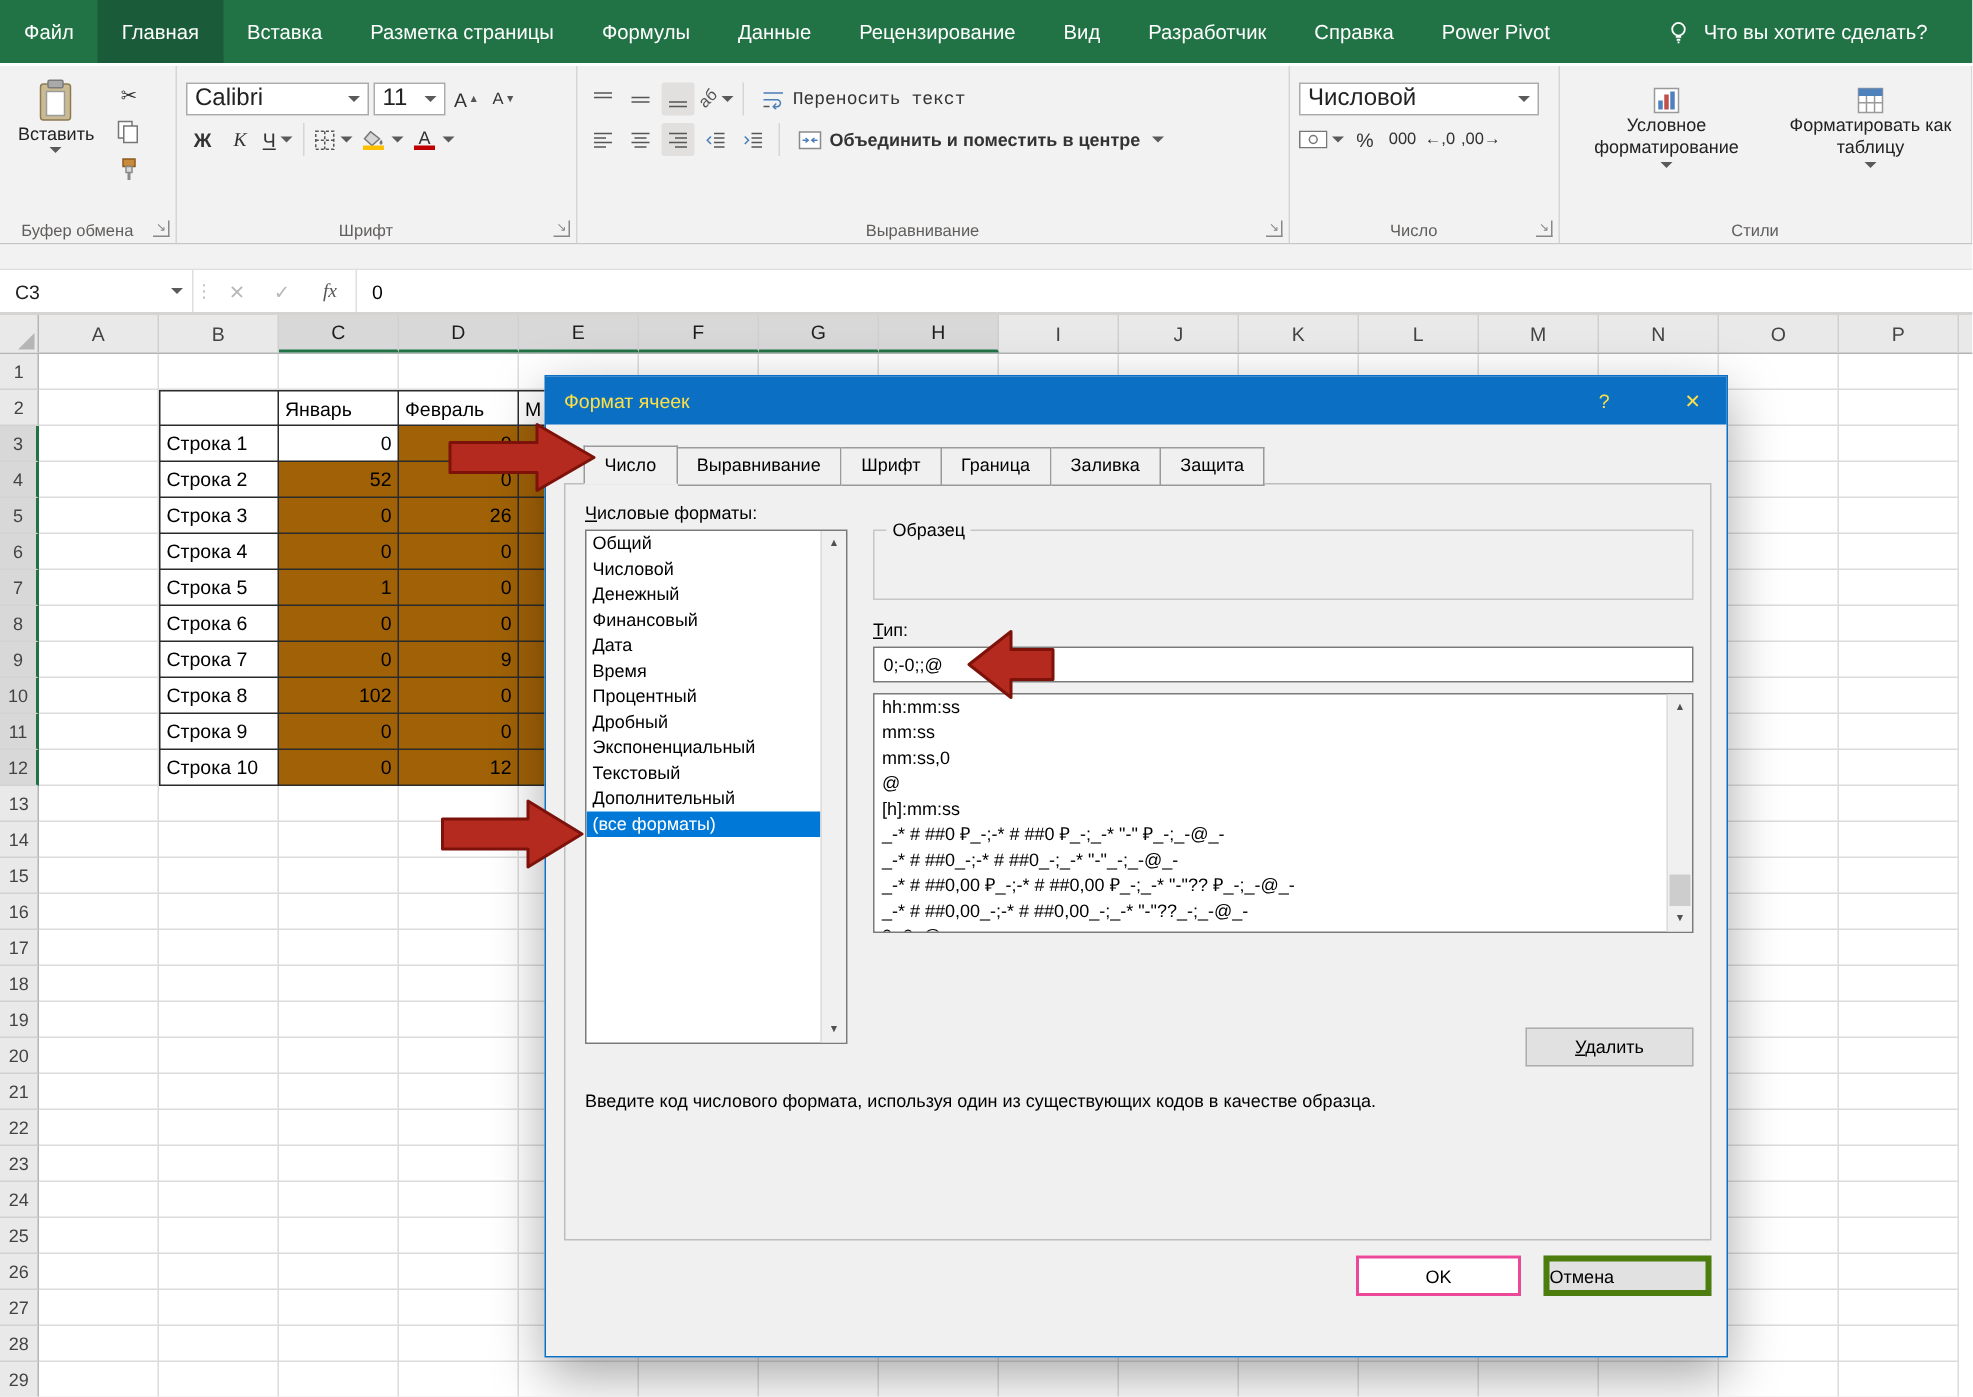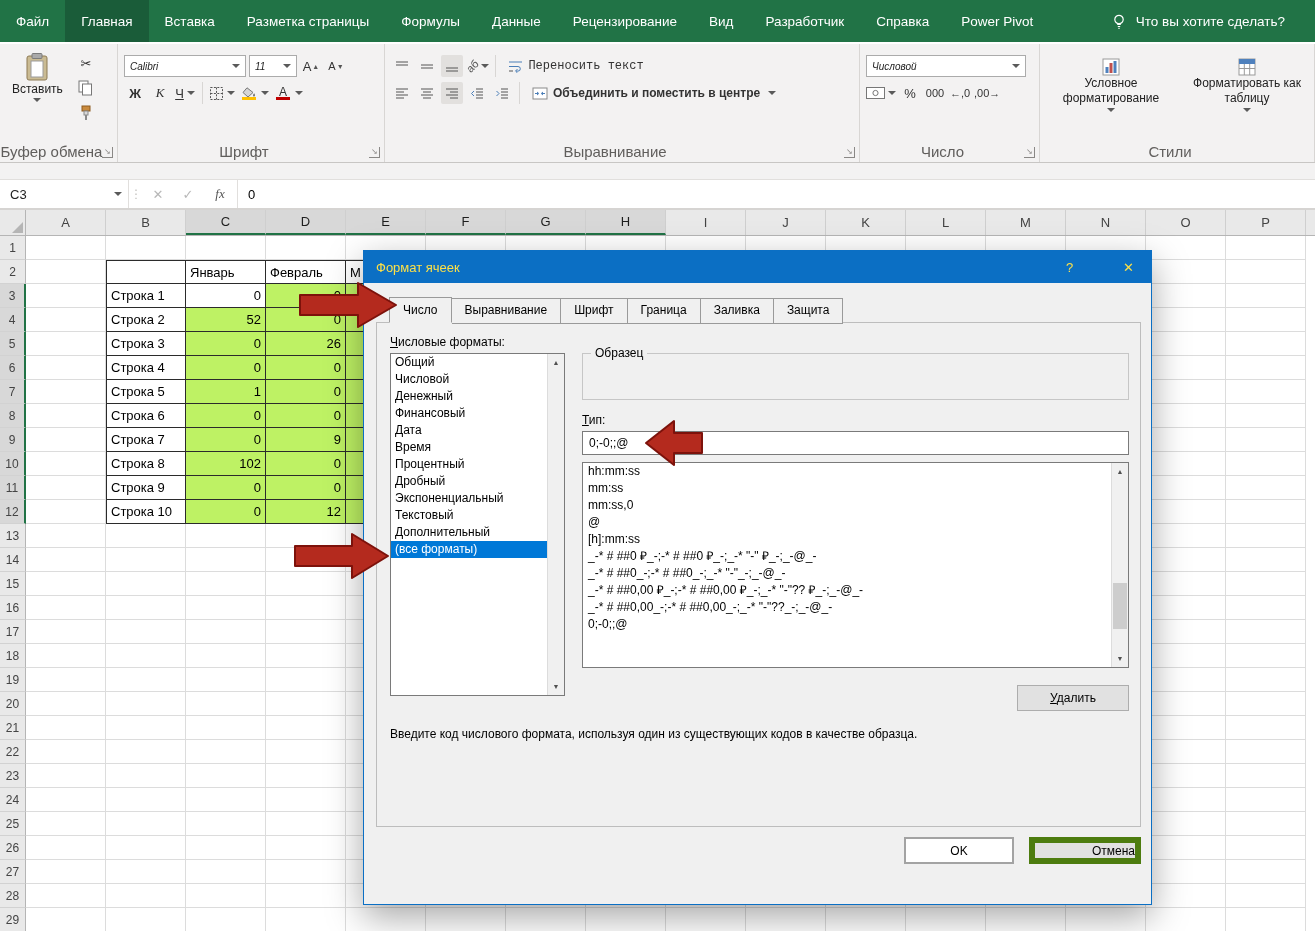--- a/index.html
+++ b/index.html
@@ -8,24 +8,24 @@
 
   
   #tabbar { position:absolute; top:0; left:0; right:0; height:42px; background:#217346; display:flex; align-items:stretch; color:#fff; font-size:13.5px; z-index:3; }
   .rtab { display:flex; align-items:center; padding:0 16px; cursor:pointer; white-space:nowrap; }
   .rtab.active { background:#1a5c39; }
   #searchbox { margin-left:auto; display:flex; align-items:center; gap:9px; padding-right:30px; font-size:13.5px; }
 
   
   #ribbon { position:absolute; top:44px; left:0; right:0; height:119px; background:#f3f2f2; border-bottom:1px solid #c8c6c4; display:flex; overflow:hidden; z-index:3; }
   .rgroup { position:relative; border-right:1px solid #d8d6d4; padding:6px 6px 18px 6px; flex-shrink:0; }
-  .glabel { position:absolute; bottom:2px; left:0; right:14px; text-align:center; font-size:15px; color:#605e5c; white-space:nowrap; }
+  .glabel { position:absolute; bottom:2px; left:0; right:14px; text-align:center; font-size:11px; color:#605e5c; white-space:nowrap; }
   .launcher { position:absolute; bottom:4px; right:4px; width:11px; height:11px; border-right:1px solid #8a8886; border-bottom:1px solid #8a8886; color:#8a8886; font-size:8px; line-height:9px; text-align:left; padding-left:2px; cursor:pointer; }
   .rrow { display:flex; align-items:center; gap:3px; margin-top:5px; }
-  .combo { background:#fff; border:1px solid #ababab; height:22px; display:flex; align-items:center; padding:0 5px; font-size:10px; color:#222; gap:6px; cursor:pointer;font-style:italic; }
+  .combo { background:#fff; border:1px solid #ababab; height:22px; display:flex; align-items:center; padding:0 5px; font-size:16px; color:#222; gap:6px; cursor:pointer; }
   .caret { width:0; height:0; border-left:4px solid transparent; border-right:4px solid transparent; border-top:4px solid #5a5a5a; margin-left:auto; flex-shrink:0; }
   .caret.inl { margin-left:3px; }
   .ibtn { min-width:22px; height:22px; display:flex; align-items:center; justify-content:center; font-size:13px; color:#333; cursor:pointer; border-radius:2px; }
   .tiny { font-size:7px; color:#217346; margin-left:1px; }
   .vsep { width:1px; height:22px; background:#d8d6d4; margin:0 3px; }
   .clip-wrap { display:flex; gap:6px; }
   .paste { display:flex; flex-direction:column; align-items:center; font-size:12px; color:#222; cursor:pointer; padding:2px 6px; }
   .clip-icons { display:flex; flex-direction:column; gap:3px; padding-top:2px; }
   .underbar { display:block; width:14px; height:3px; margin-top:-1px; }
   .stackbtn { display:flex; flex-direction:column; align-items:center; justify-content:center; }
@@ -48,21 +48,21 @@
   #ghead { display:flex; height:26px; background:#e9e9e9; border-bottom:1px solid #b5b5b5; }
   .corner { width:26px; flex-shrink:0; border-right:1px solid #b5b5b5; position:relative; background:#e9e9e9; cursor:pointer; }
   .corner:after { content:""; position:absolute; right:2px; bottom:2px; border-left:11px solid transparent; border-bottom:11px solid #b5b5b5; }
   .gh { width:80px; flex-shrink:0; display:flex; align-items:center; justify-content:center; font-size:13px; color:#444; border-right:1px solid #cfcfcf; cursor:pointer; }
   .gh.sel { background:#d8d8d8; border-bottom:2px solid #217346; color:#1e1e1e; }
   .grow { display:flex; height:24px; }
   .gut { width:26px; flex-shrink:0; background:#e9e9e9; border-right:1px solid #b5b5b5; border-bottom:1px solid #d2d2d2; display:flex; align-items:center; justify-content:center; font-size:12px; color:#444; cursor:pointer; }
   .gut.sel { background:#d8d8d8; border-right:2px solid #217346; }
   .cell { width:80px; flex-shrink:0; border-right:1px solid #dcdcdc; border-bottom:1px solid #dcdcdc; display:flex; align-items:center; padding:0 4px; font-size:13px; color:#000; overflow:hidden; white-space:nowrap; cursor:cell; }
   .cell.num { justify-content:flex-end; }
-  .cell.sel { background:#bef264; }
+  .cell.sel { background:#a16207; }
   .cell.active { background:#ffffff; }
   .cell.tbl { border-right-color:#2b2b2b; border-bottom-color:#2b2b2b; }
   .cell.tbl-left { border-left:1px solid #2b2b2b; }
   .cell.tbl-top { border-top:1px solid #2b2b2b; }
 
   
   #dialog { position:absolute; left:363px; top:250px; width:789px; height:655px; background:#f0f0f0; border:1px solid #0b6fc4; box-shadow:0 12px 34px rgba(0,0,0,.35); z-index:10; font-size:12px; color:#000; }
   .dtitle { height:32px; background:#0b6fc4; color:#fde047; display:flex; align-items:center; font-size:13px; }
   .dtitle .ttl { flex:1; padding-left:12px; }
   .dbtn { width:45px; height:32px; display:flex; align-items:center; justify-content:center; font-size:13px; cursor:pointer; }
@@ -77,26 +77,26 @@
   .litem { height:17px; line-height:17px; padding-left:4px; white-space:nowrap; cursor:pointer; }
   .litem.selected { background:#0078d7; color:#fff; }
   .vscroll { position:absolute; top:0; right:0; width:17px; bottom:0; background:#f0f0f0; border-left:1px solid #dcdcdc; }
   .sarrow { position:absolute; left:0; width:16px; height:17px; display:flex; align-items:center; justify-content:center; font-size:7px; color:#505050; background:#f0f0f0; cursor:pointer; }
   .sarrow.up { top:0; } .sarrow.down { bottom:0; }
   .sthumb { position:absolute; left:1px; width:14px; background:#cdcdcd; cursor:pointer; }
   .sample { position:absolute; left:205px; top:30px; width:547px; height:47px; border:1px solid #c6c6c6; }
   .sample .legend { position:absolute; top:-8px; left:8px; background:#f0f0f0; padding:0 4px; }
   .type-label { position:absolute; left:205px; top:90px; }
   .type-input { position:absolute; left:205px; top:108px; width:547px; height:24px; border:1px solid #7a7a7a; background:#fff; font-size:12px; font-family:"Liberation Sans",sans-serif; padding:0 6px; color:#000; }
-  .fmtlist { position:absolute; left:205px; top:139px; width:547px; height:206px; background:#fff; border:1px solid #7a7a7a; overflow:hidden; padding-right:17px; }
+  .fmtlist { position:absolute; left:205px; top:139px; width:547px; height:160px; background:#fff; border:1px solid #7a7a7a; overflow:hidden; padding-right:17px; }
   .fitem { height:17px; line-height:17px; padding-left:5px; white-space:nowrap; cursor:pointer; }
   .del-btn { position:absolute; left:640px; top:362px; width:112px; height:26px; background:#e1e1e1; border:1px solid #adadad; display:flex; align-items:center; justify-content:center; cursor:pointer; }
   .hint { position:absolute; left:13px; top:404px; width:730px; }
-  .ok-btn { position:absolute; left:540px; top:586px; width:110px; height:27px; background:#fff; border:2px solid #a3a3a3; display:flex; align-items:center; justify-content:center; cursor:pointer; }
-  .cancel-btn { position:absolute; left:665px; top:586px; width:112px; height:27px; background:#e1e1e1; border:6px solid #4d7c0f; display:flex; align-items:center; justify-content:flex-end; cursor:pointer; }
+  .ok-btn { position:absolute; left:540px; top:586px; width:110px; height:27px; background:#fff; border:2px solid #ec4899; display:flex; align-items:center; justify-content:center; cursor:pointer; }
+  .cancel-btn { position:absolute; left:665px; top:586px; width:112px; height:27px; background:#e1e1e1; border:4px solid #4d7c0f; display:flex; align-items:center; justify-content:flex-start; cursor:pointer; }
 
   
   #arrows { position:absolute; left:0; top:0; width:1315px; height:931px; z-index:50; pointer-events:none; }
 
   svg.ic { display:block; }
 </style>
 </head>
 <body>
 
 <div id="stage">

